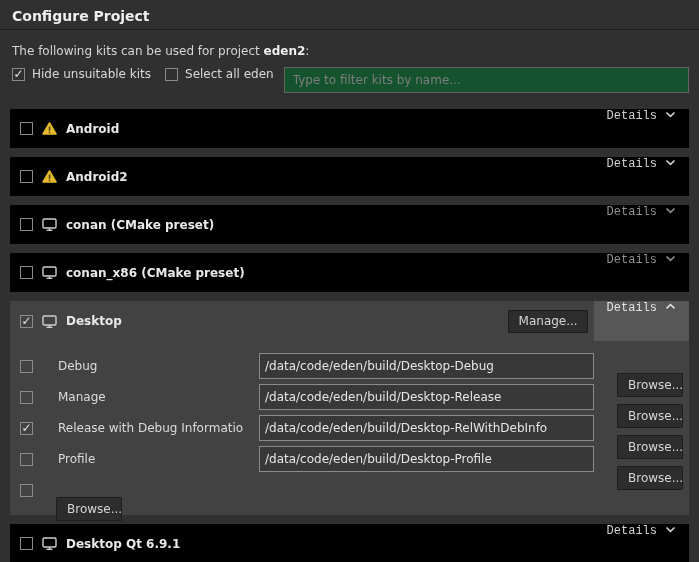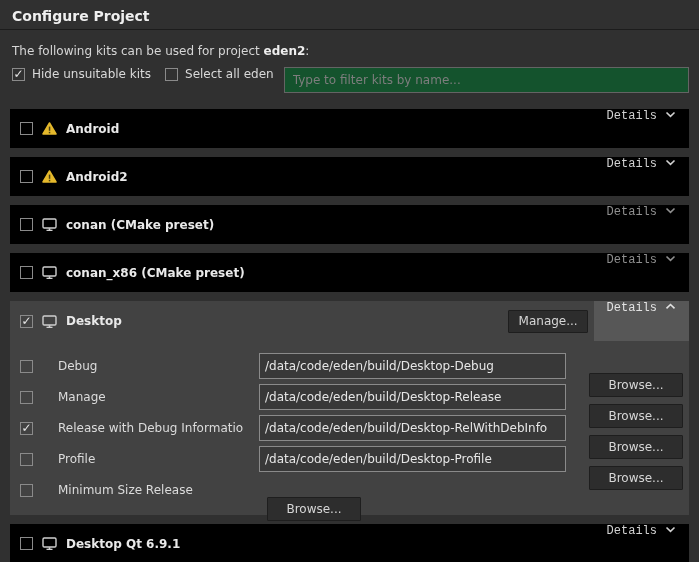--- a/index.html
+++ b/index.html
@@ -171,21 +171,21 @@
   }
   .caret {
     display: inline-block;
     width: 1px;
     height: 14px;
     background: #f0f0f0;
     flex: none;
   }
   .browse-btn {
     margin-left: 8px;
-    width: 94px;
+    width: 66px;
     height: 24px;
     flex: none;
     margin-top: 38px;
   }
 </style>
 </head>
 <body>
 
 <svg width="0" height="0" style="position:absolute">
   <defs>
@@ -347,21 +347,20 @@
 
         <div class="config-row">
           <span class="checkbox"></span>
           <span class="config-label">Profile</span>
           <input class="path-input" type="text" value="/data/code/eden/build/Desktop-Profile" style="">
           <button class="btn browse-btn">Browse...</button>
         </div>
 
         <div class="config-row">
           <span class="checkbox"></span>
-          <span class="config-label">Minimum Size Release</span>
           <button class="btn browse-btn">Browse...</button>
         </div>
 
       </div>
     </div>
 
     <div class="row">
       <span class="checkbox"></span>
       <span class="kit-icon">
         <svg width="15" height="13" viewBox="0 0 15 13">

